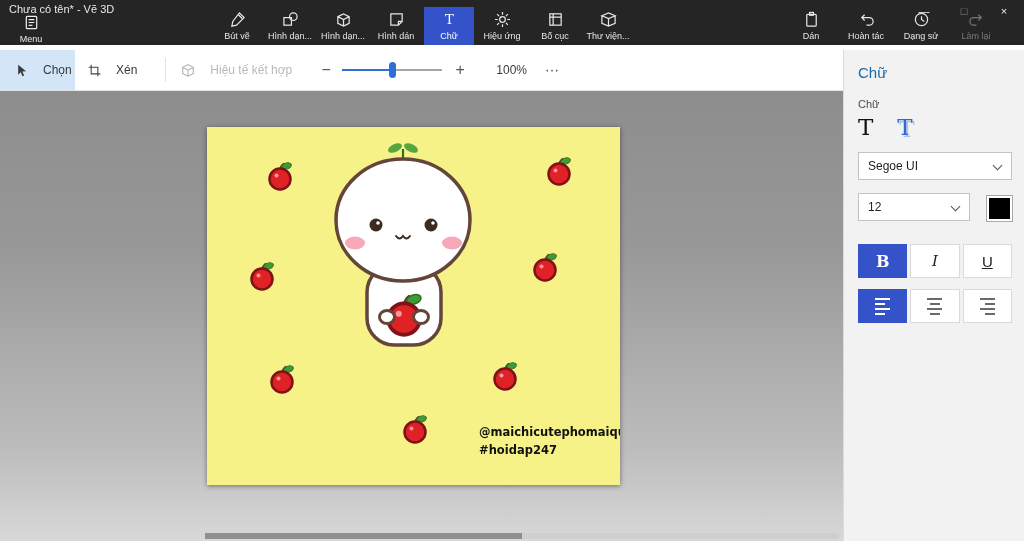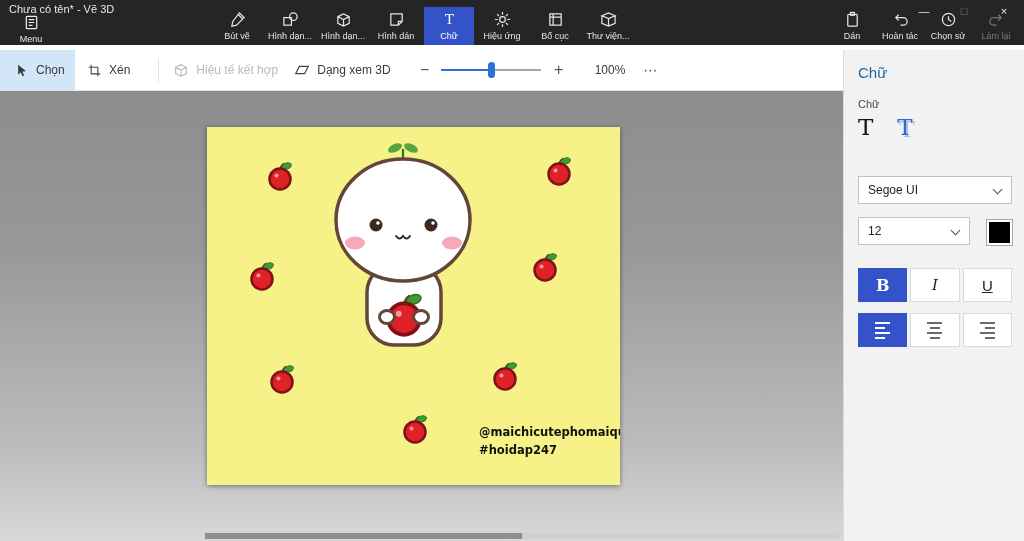--- a/index.html
+++ b/index.html
@@ -14,29 +14,29 @@
   .win-controls { position:absolute; top:0; right:0; display:flex; }
   .wc { width:40px; height:22px; background:transparent; border:none; color:#ededed; font-size:11px; line-height:22px; text-align:center; cursor:default; }
   .wc.dim { opacity:.45; }
 
   .menu { position:absolute; left:8px; top:11px; width:46px; height:36px; display:flex; flex-direction:column; align-items:center; justify-content:center; gap:3px; color:#e9e9e9; font-size:9px; }
 
   .tools { position:absolute; left:212px; top:7px; display:flex; gap:3px; }
   .tool { width:50px; height:38px; display:flex; flex-direction:column; align-items:center; justify-content:center; gap:3px; color:#e6e6e6; font-size:9px; white-space:nowrap; }
   .tool.selected { background:#3453c9; color:#fff; }
 
-  .actions { position:absolute; right:4px; top:7px; display:flex; gap:0; }
+  .actions { position:absolute; right:24px; top:7px; display:flex; gap:7px; }
   .action { width:48px; height:38px; display:flex; flex-direction:column; align-items:center; justify-content:center; gap:3px; color:#e6e6e6; font-size:9px; white-space:nowrap; }
   .action.disabled { opacity:.42;text-align:center; }
 
   .hicon svg { display:block; }
 
   
   .ribbon { position:absolute; top:50px; left:0; width:843px; height:41px; background:#fff; border-bottom:1px solid #e3e3e3; display:flex; align-items:center; }
-  .ritem { display:flex; align-items:center; gap:7px; font-size:12px; color:#3a3a3a; height:100%; white-space:nowrap; }
+  .ritem { display:flex; align-items:center; gap:14px; font-size:12px; color:#3a3a3a; height:100%; white-space:nowrap; }
   .ritem svg { display:block; }
   .select-tool { background:#d3e6f8; padding:0 14px; width:75px; }
   .ritem.dimmed { color:#b9b9b9; }
   .vdiv { width:1px; height:24px; background:#e4e4e4; }
   .zoom-sign { font-size:16px; color:#555; width:16px; text-align:center; }
   .slider { position:relative; width:100px; height:18px; }
   .slider .track { position:absolute; top:8px; left:0; right:0; height:2px;
     background:linear-gradient(to right,#2d6fd6 0 50%, #a6a6a6 50% 100%); }
   .slider .handle { position:absolute; top:1px; left:47px; width:7px; height:16px; border-radius:4px; background:#2d6fd6; }
   .zoom-level { font-size:12px; color:#3a3a3a; }
@@ -52,21 +52,21 @@
 
   
   .panel { position:absolute; top:50px; right:0; width:181px; bottom:0; background:#f2f2f2; border-left:1px solid #dcdcdc; padding:14px 12px 0 14px; }
   .panel-title { color:#1769aa; font-size:15px; }
   .section-label { font-size:11px; color:#4a4a4a; margin-top:17px; }
   .type-icons { display:flex; gap:24px; margin-top:4px; align-items:baseline; }
   .t2d { font-family:"DejaVu Serif", serif; font-size:23px; color:#111; }
   .t3d { font-family:"DejaVu Serif", serif; font-size:23px; color:#2b6cd4; text-shadow:2px 2px 0 #aebfe4; }
   .dropdown { position:relative; height:28px; background:#fff; border:1px solid #c3c3c3; display:flex; align-items:center; padding:0 9px; font-size:12px; color:#222; }
   .chev { position:absolute; right:10px; top:9px; width:7px; height:7px; border-right:1.4px solid #555; border-bottom:1.4px solid #555; transform:rotate(45deg); }
-  .font-dd { margin-top:36px;text-align:right; }
+  .font-dd { margin-top:12px;text-align:right; }
   .size-row { display:flex; align-items:flex-end; margin-top:13px; }
   .size-dd { width:112px; }
   .swatch { width:25px; height:25px; margin-left:auto; border:2px solid #fff; box-shadow:0 0 0 1px #a8a8a8; }
   .btn-row { display:flex; gap:3px; margin-top:23px; }
   .fmt-btn { flex:1; height:34px; background:#fff; border:1px solid #dadada; display:flex; align-items:center; justify-content:center; font-size:15px; color:#222; }
   .fmt-btn.selected { background:#3453c9; border-color:#3453c9; color:#fff; }
   .glyph-b { font-weight:bold; font-family:"DejaVu Serif", serif; font-size:16px; }
   .glyph-i { font-family:"DejaVu Serif", serif; font-style:italic; }
   .glyph-u { text-decoration:underline; }
   .align-row { margin-top:11px; }
@@ -187,21 +187,21 @@
         </span>
         <span>Hoàn tác</span>
       </div>
       <div class="action">
         <span class="hicon">
           <svg width="17" height="17" viewBox="0 0 18 18" fill="none" stroke="#e6e6e6" stroke-width="1.3">
             <circle cx="9" cy="9" r="6.5"></circle>
               <path d="M9 5.5V9l3 2"></path>
           </svg>
         </span>
-        <span>Chọn sử</span>
+        <span>Dạng sử</span>
       </div>
       <div class="action disabled">
         <span class="hicon">
           <svg width="17" height="17" viewBox="0 0 18 18" fill="none" stroke="#e6e6e6" stroke-width="1.3">
             <path d="M14 7H6a4 4 0 0 0 0 8h3M11 4l3 3-3 3"></path>
           </svg>
         </span>
         <span>Làm lại</span>
       </div>
     </div>
@@ -231,28 +231,20 @@
 
     <div class="ritem dimmed" style="margin-left:14px;">
       <span>
         <svg width="16" height="16" viewBox="0 0 18 18" fill="none" stroke="#b9b9b9" stroke-width="1.3">
           <path d="M3 6l6-3 6 3v7l-6 3-6-3zM3 6l6 3 6-3M9 9v7"></path>
         </svg>
       </span>
       <span>Hiệu tế kết hợp</span>
     </div>
 
-    <div class="ritem" style="margin-left:16px;">
-      <span>
-        <svg width="16" height="16" viewBox="0 0 18 18" fill="none" stroke="#444" stroke-width="1.3">
-          <path d="M2 13L6 5h10l-4 8z"></path>
-        </svg>
-      </span>
-      <span>Dạng xem 3D</span>
-    </div>
 
     <span class="zoom-sign" style="margin-left:26px;">−</span>
     <div class="slider" style="margin-left:8px;">
       <div class="track"></div>
       <div class="handle"></div>
     </div>
     <span class="zoom-sign" style="margin-left:10px;">+</span>
 
     <span class="zoom-level" style="margin-left:28px;">100%</span>
     <span class="more-btn" style="margin-left:18px;">⋯</span>

